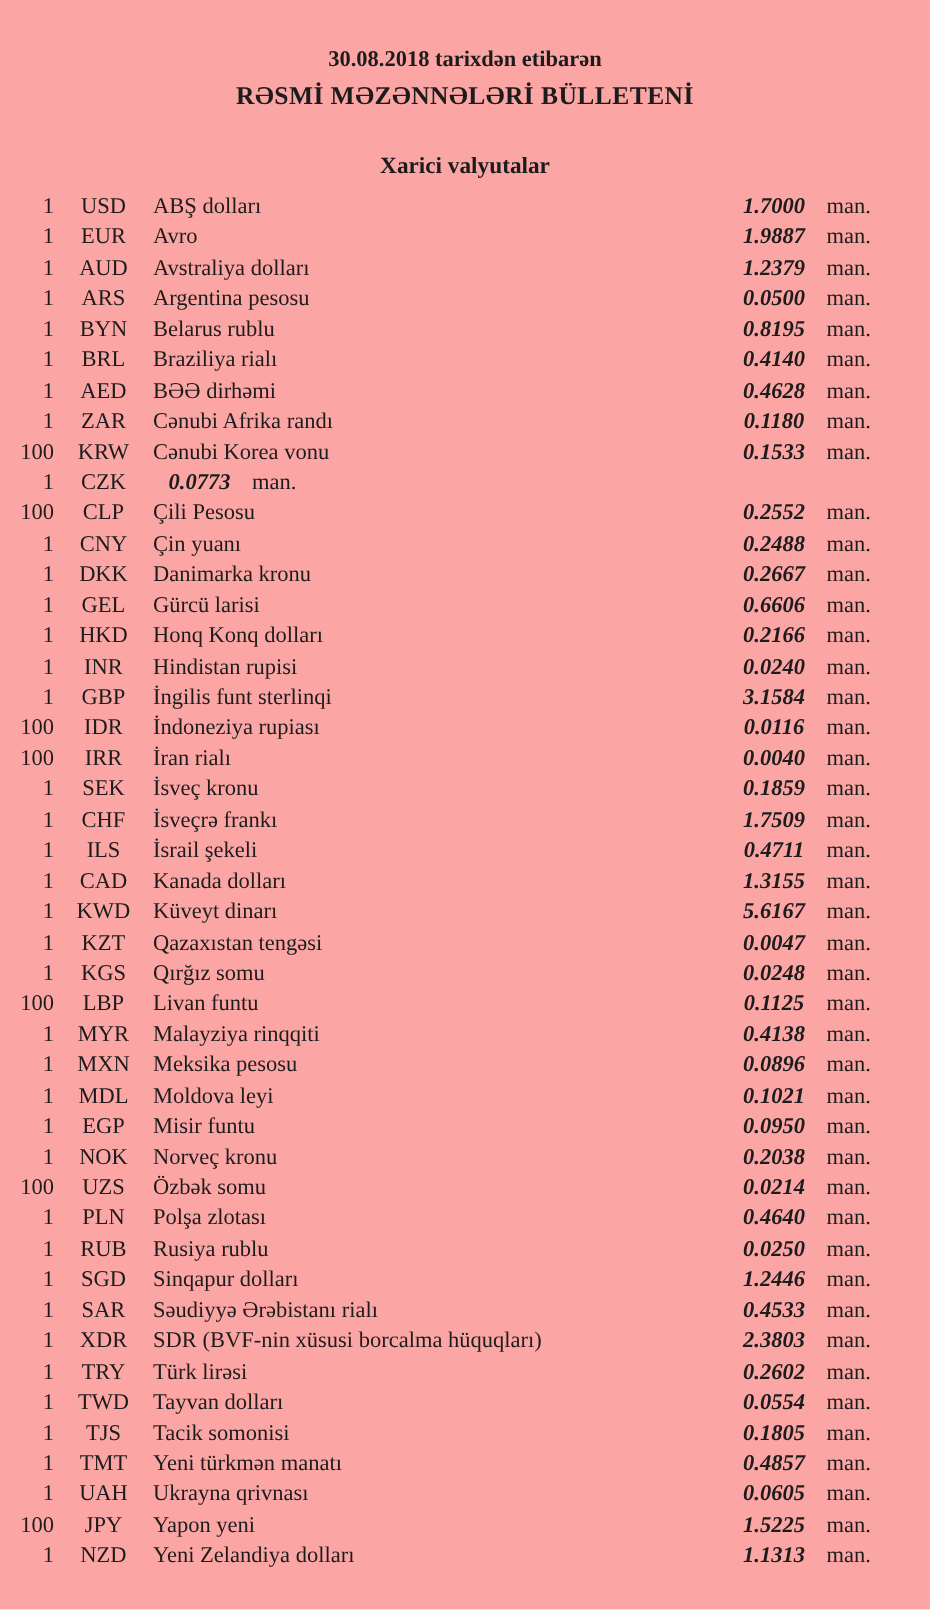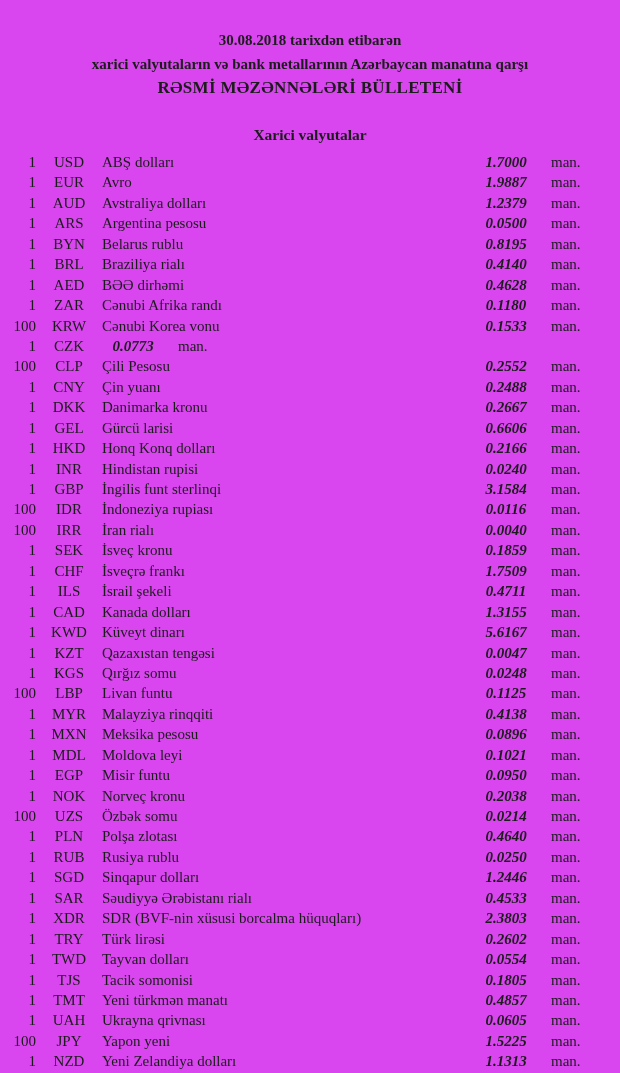--- a/index.html
+++ b/index.html
@@ -3,21 +3,21 @@
 <meta charset="utf-8">
 <style>
   html, body {
     margin: 0;
     padding: 0;
     background: #ffffff;
   }
   .page {
     width: 620px;
     height: 1073px;
-    background: #d946ef;
+    background: #fca5a5;
     color: #1c1c1c;
     font-family: "Liberation Serif", "DejaVu Serif", serif;
     overflow: hidden;
     box-sizing: border-box;
   }
   .doc-header {
     text-align: center;
     padding-top: 28px;
   }
   .h-line1, .h-line2 {
@@ -73,32 +73,31 @@
     width: 70px;
     flex: 0 0 70px;
     text-align: center;
     font-weight: bold;
     font-style: italic;
     white-space: nowrap;
   }
   .cell-unit {
     width: 34px;
     flex: 0 0 34px;
-    margin-left: 10px;
+    margin-left: 0;
     white-space: nowrap;
   }
 </style>
 </head>
 <body>
 
 <div class="page">
 
   <div class="doc-header">
     <div class="h-line1">30.08.2018 tarixdən etibarən</div>
-    <div class="h-line2">xarici valyutaların və bank metallarının Azərbaycan manatına qarşı</div>
     <div class="h-line3">RƏSMİ MƏZƏNNƏLƏRİ BÜLLETENİ</div>
   </div>
 
   <div class="section-title">Xarici valyutalar</div>
 
   <div class="rates-table">
     <div class="rate-row">
       <div class="cell-qty">1</div>
       <div class="cell-code">USD</div>
       <div class="cell-name">ABŞ dolları</div>

